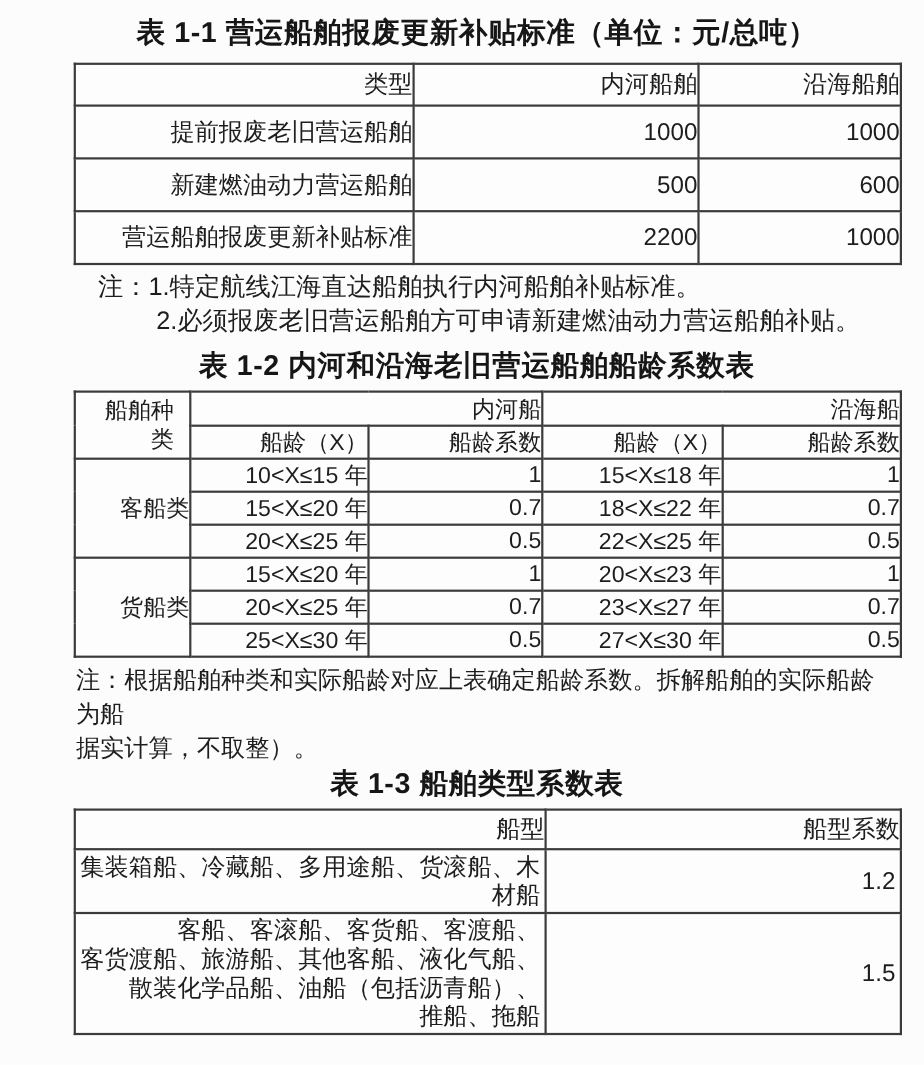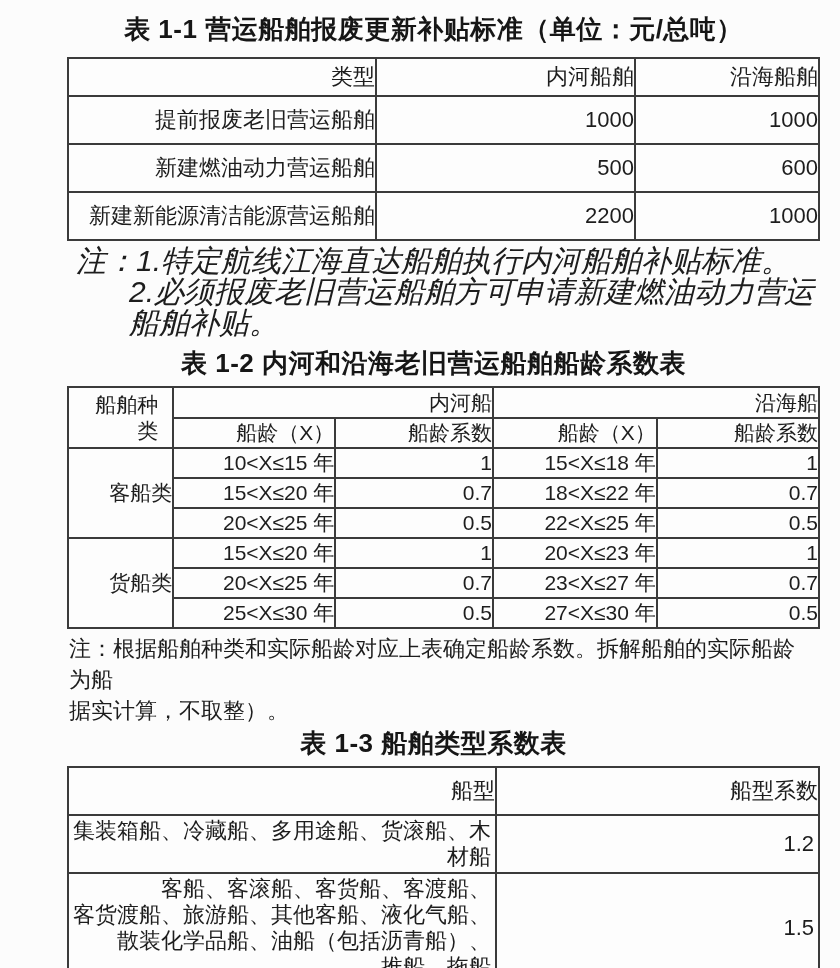--- a/index.html
+++ b/index.html
@@ -42,21 +42,21 @@
     padding: 0;
   }
   
   .t1 { margin-top: 11px; }
   .t1 .c1 { width: 41%; }
   .t1 .c2 { width: 34.5%; }
   .t1 .c3 { width: 24.5%; }
   .t1 tr.hrow { height: 38px; }
   .t1 tr.brow { height: 48px; }
   
-  .notes1 { margin: 4px 0 0 49px; font-size: 30px; line-height: 31px; color: #1d1d1d; font-style: italic; }
+  .notes1 { margin: 4px 0 0 62px; font-size: 23px; line-height: 31px; color: #1d1d1d; }
   .notes1 .line2 { margin-left: 53px; }
   
   .title2 { margin-top: 8px; }
   .t2 { margin-top: 6px; border-radius: 13px; }
   .t2 .c1 { width: 14%; }
   .t2 .c2 { width: 21.6%; }
   .t2 .c3 { width: 21%; }
   .t2 .c4 { width: 21.8%; }
   .t2 .c5 { width: 21.6%; }
   .t2 th, .t2 td { font-size: 21px; }
@@ -64,21 +64,21 @@
   .t2 tr.h2 { height: 28px; }
   .t2 tr.brow { height: 27px; }
   .t2 .wrapcell { padding: 0 14px; line-height: 26px; }
   
   .notes2 { margin: 4px 40px 0 42px; font-size: 22px; line-height: 31px; color: #1d1d1d; }
   
   .title3 { margin-top: 0; }
   .t3 { margin-top: 6px; }
   .t3 .c1 { width: 57%; }
   .t3 .c2 { width: 43%; }
-  .t3 tr.hrow { height: 48px; }
+  .t3 tr.hrow { height: 36px; }
   .t3 td { line-height: 26px; padding: 2px 4px; }
   .t3 tr.r1 { height: 54px; }
   .t3 tr.r2 { height: 52px; }
   .t3 tr.r3 { height: 104px; }
   .prewrap { white-space: pre-line; }
 </style>
 </head>
 <body>
 
 <div class="page">
@@ -100,21 +100,21 @@
         <td>提前报废老旧营运船舶</td>
         <td>1000</td>
         <td>1000</td>
       </tr>
       <tr class="brow">
         <td>新建燃油动力营运船舶</td>
         <td>500</td>
         <td>600</td>
       </tr>
       <tr class="brow">
-        <td>新建新能源清洁能源营运船舶</td>
+        <td>营运船舶报废更新补贴标准</td>
         <td>2200</td>
         <td>1000</td>
       </tr>
     </tbody>
   </table>
   <div class="notes1">
     <div class="line1">注：1.特定航线江海直达船舶执行内河船舶补贴标准。</div>
     <div class="line2">2.必须报废老旧营运船舶方可申请新建燃油动力营运船舶补贴。</div>
   </div>
 

